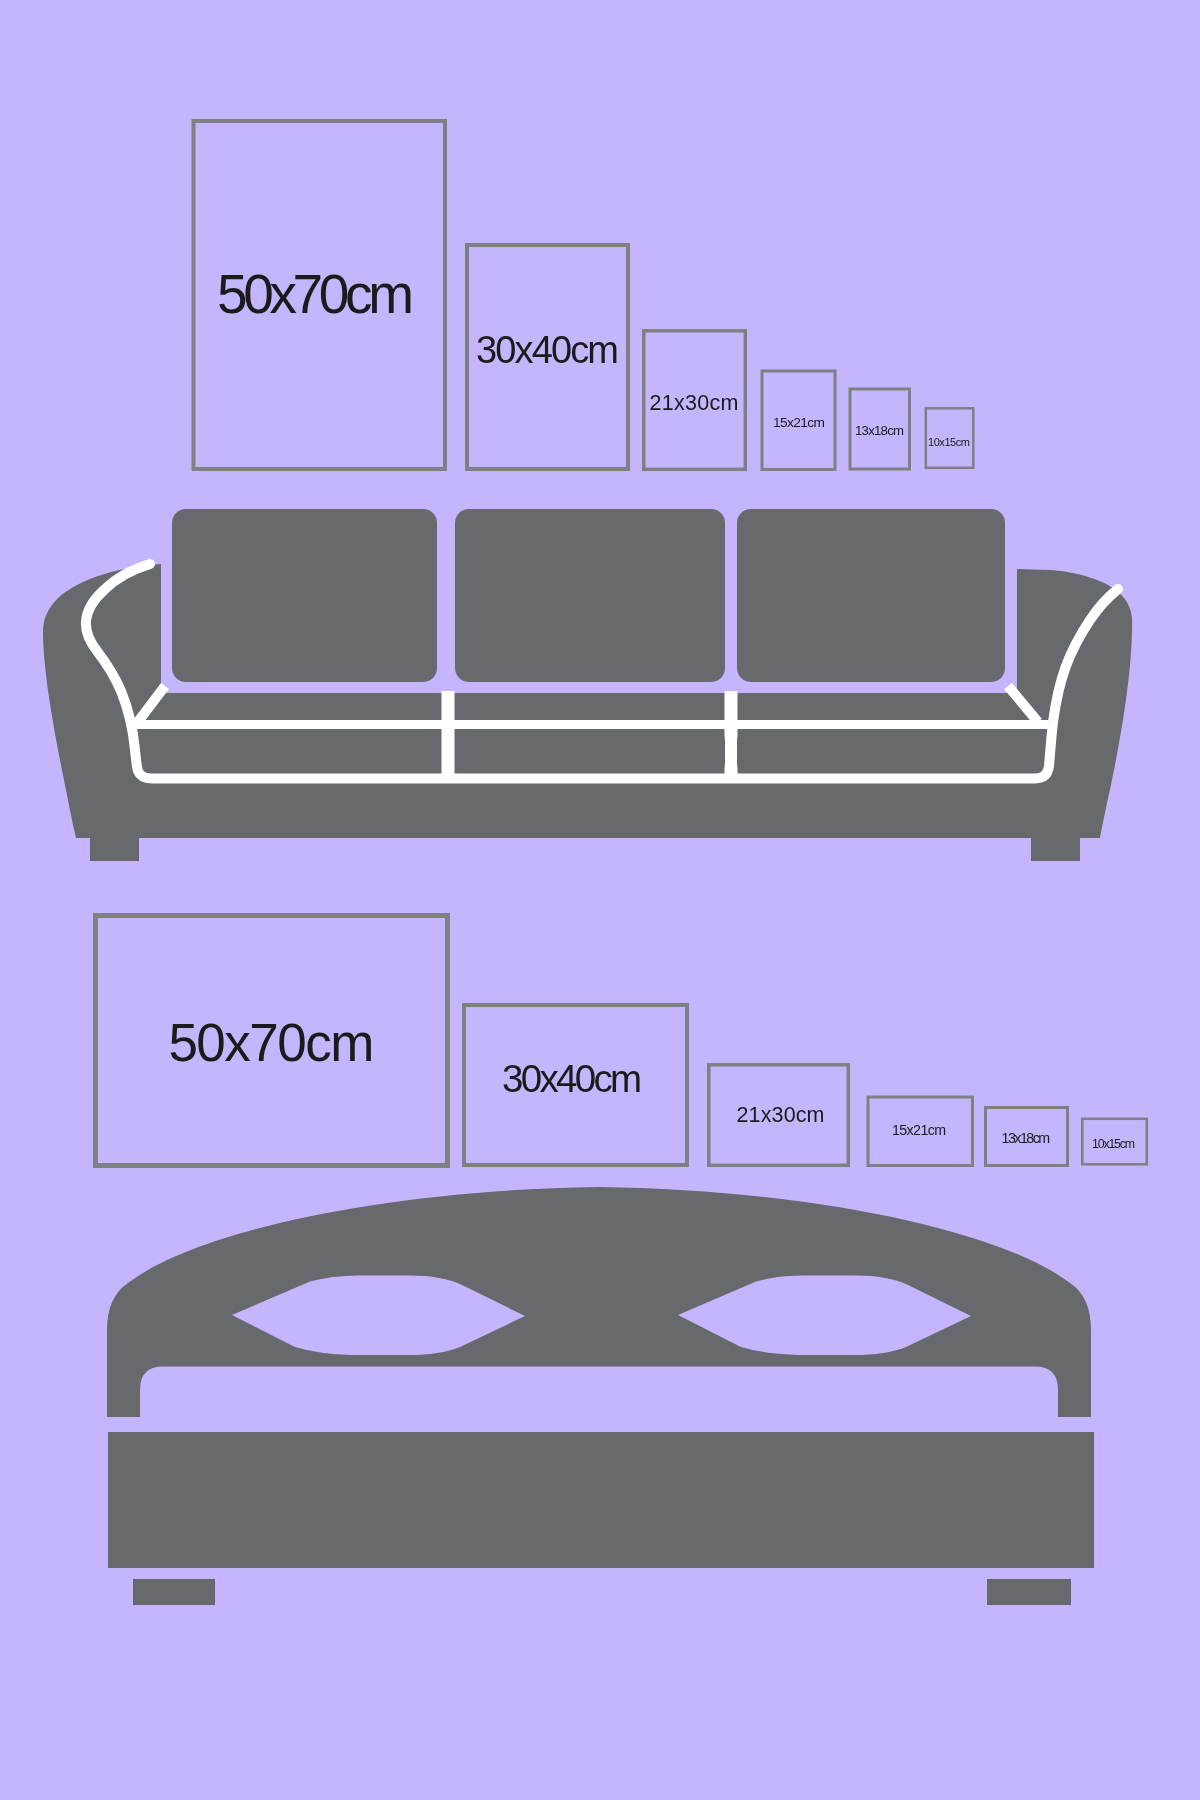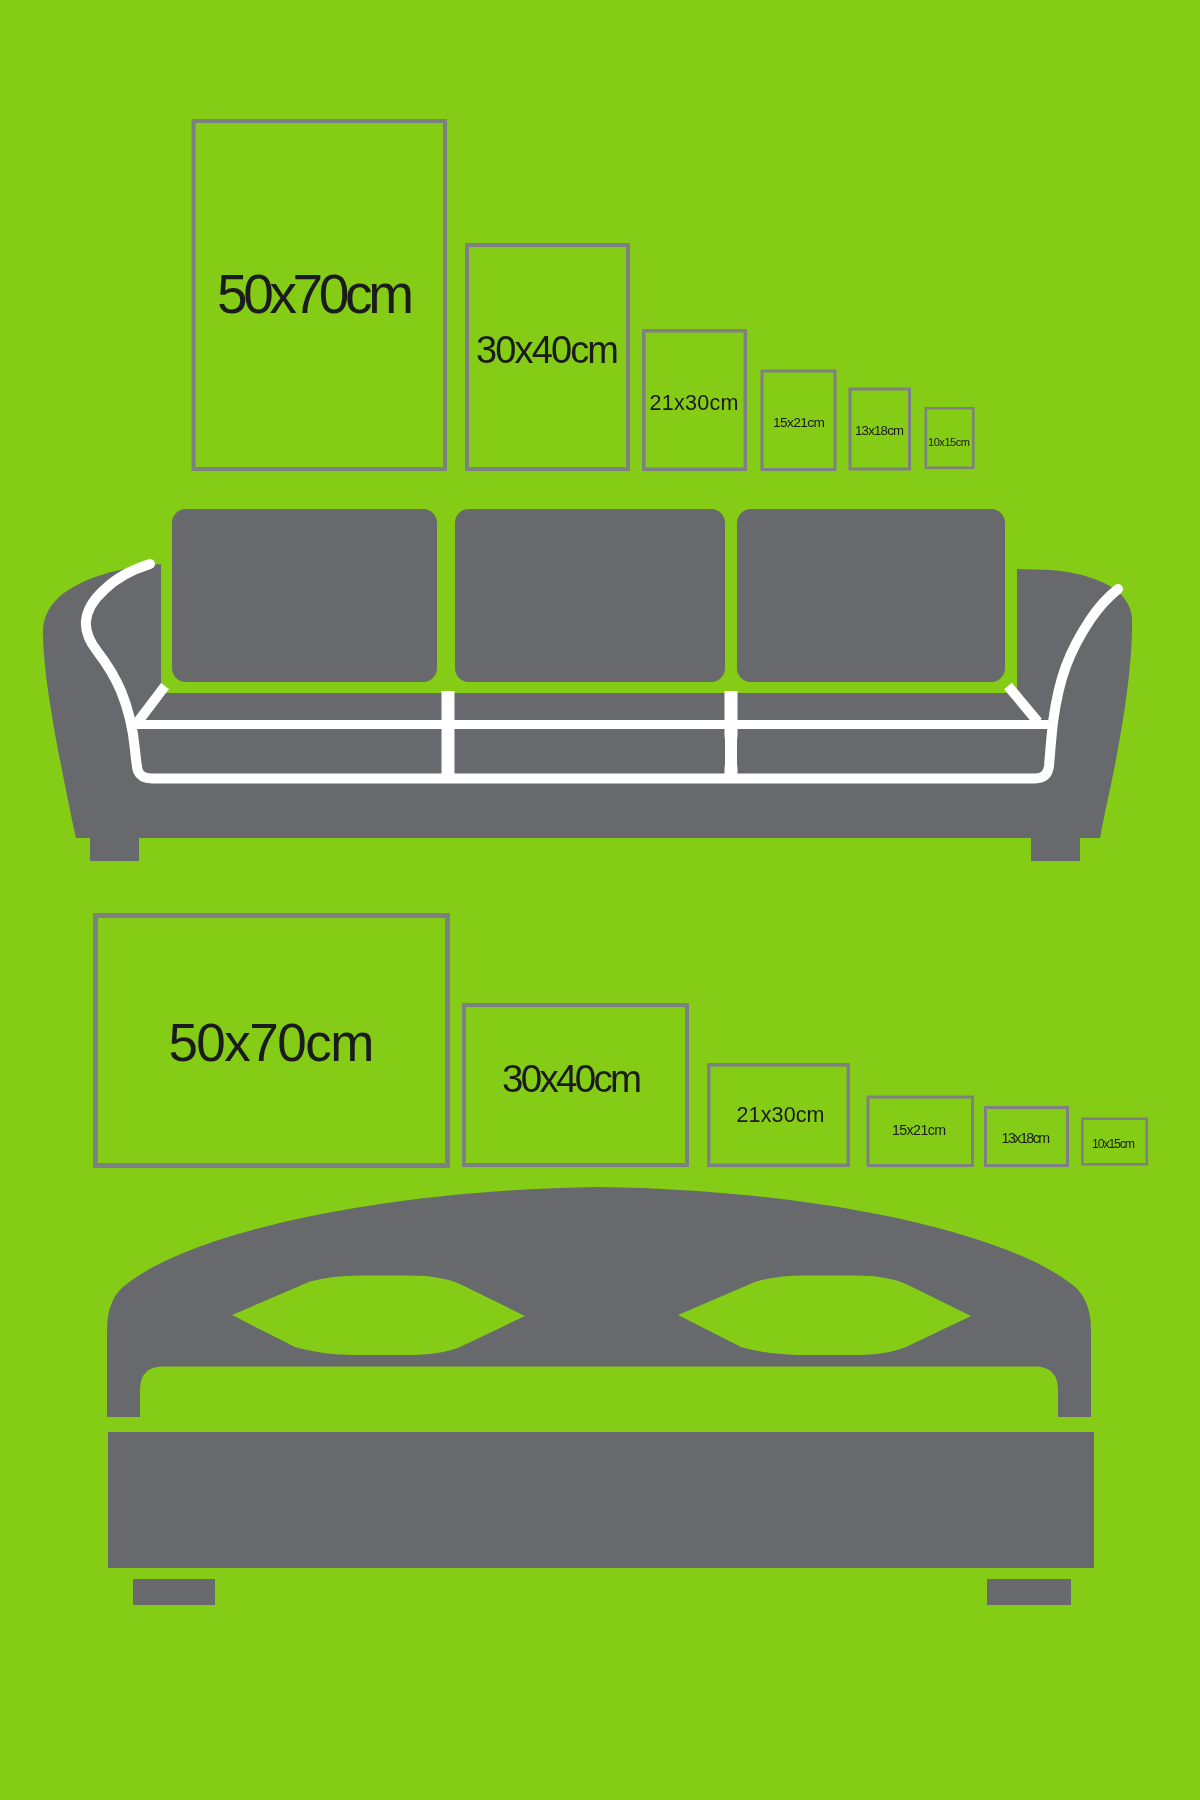--- a/index.html
+++ b/index.html
@@ -1,16 +1,16 @@
 <!DOCTYPE html>
 <html><head>
 <meta charset="utf-8">
 <style>
   html,body{margin:0;padding:0;background:#ffffff;}
-  .page{position:relative;width:1200px;height:1800px;background:#84cc16;overflow:hidden;
+  .page{position:relative;width:1200px;height:1800px;background:#c4b5fd;overflow:hidden;
         font-family:"Liberation Sans", sans-serif;}
   svg{position:absolute;left:0;top:0;}
   text{fill:#1b1b1b;font-family:"Liberation Sans", sans-serif;}
 </style>
 </head>
 <body>
 <div class="page">
 <svg width="1200" height="1800" viewBox="0 0 1200 1800">
 
   <g stroke="#7e8083" fill="none">

